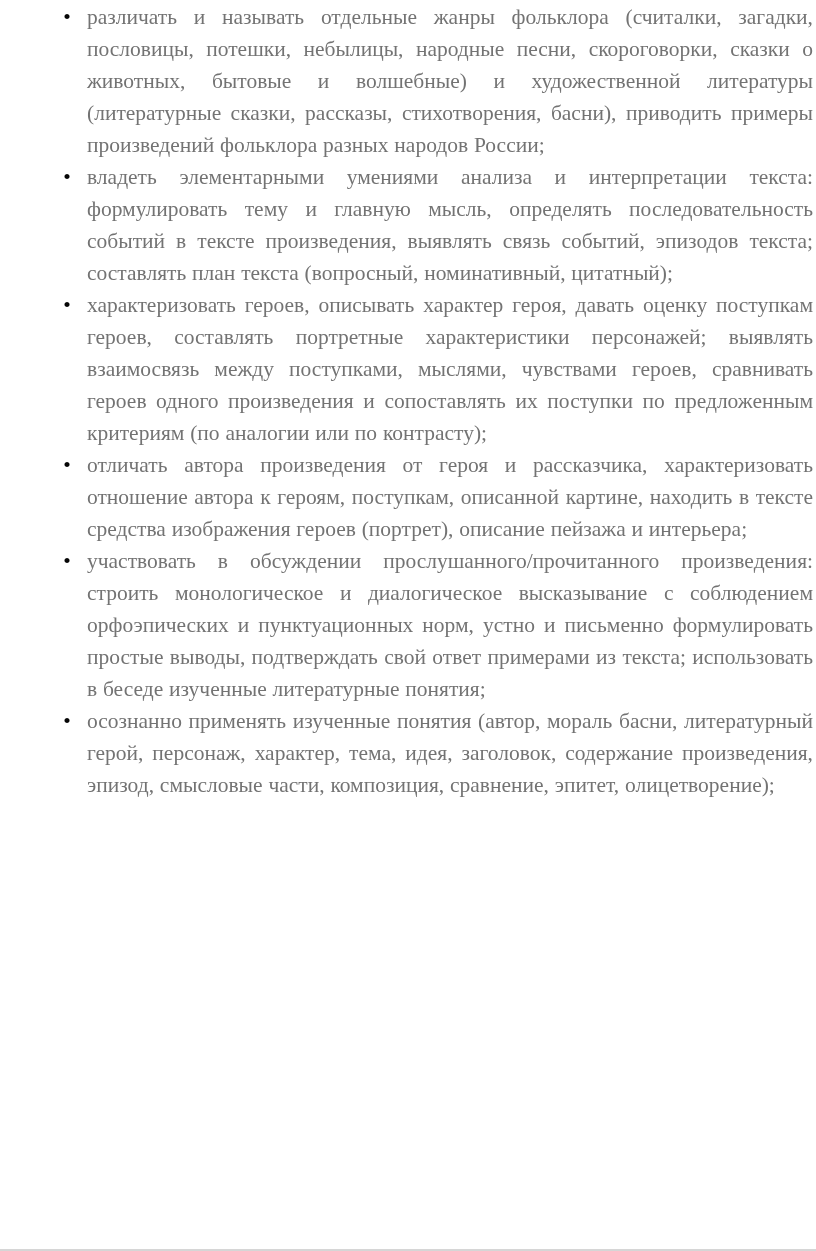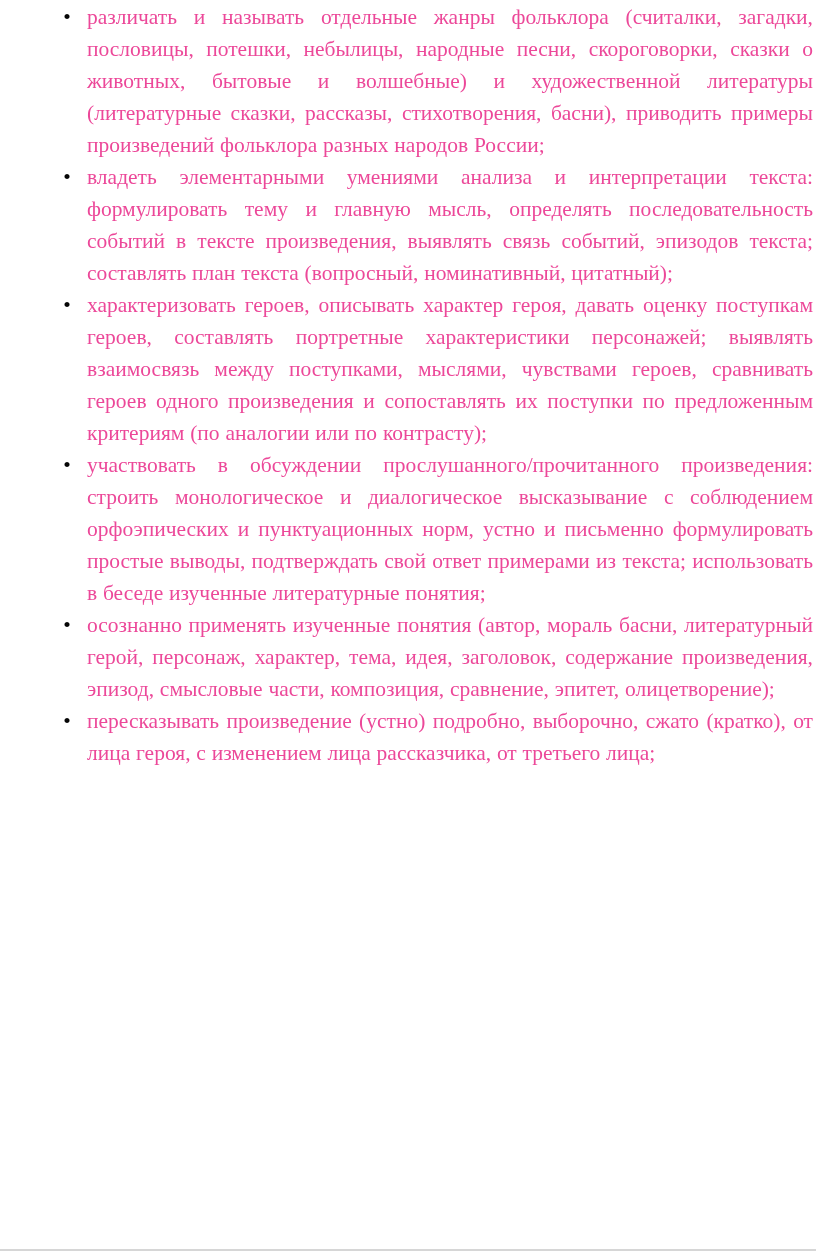--- a/index.html
+++ b/index.html
@@ -14,21 +14,21 @@
     position: relative;
   }
   .page {
     box-sizing: border-box;
     width: 816px;
     height: 1251px;
     padding: 1px 3px 0 87px;
     font-family: "Liberation Serif", "DejaVu Serif", serif;
     font-size: 21.5px;
     line-height: 32px;
-    color: #ec4899;
+    color: #737373;
     text-align: justify;
     text-justify: inter-word;
     hyphens: none;
     -webkit-hyphens: none;
     word-spacing: 0.02em;
   }
   ul.bullet-list {
     margin: 0;
     padding: 0;
     list-style: none;
@@ -59,19 +59,19 @@
   }
 </style>
 </head>
 <body>
 
 <div class="page">
   <ul class="bullet-list">
     <li>различать и называть отдельные жанры фольклора (считалки, загадки, пословицы, потешки, небылицы, народные песни, скороговорки, сказки о животных, бытовые и волшебные) и художественной литературы (литературные сказки, рассказы, стихотворения, басни), приводить примеры произведений фольклора разных народов России;</li>
     <li>владеть элементарными умениями анализа и интерпретации текста: формулировать тему и главную мысль, определять последовательность событий в тексте произведения, выявлять связь событий, эпизодов текста; составлять план текста (вопросный, номинативный, цитатный);</li>
     <li>характеризовать героев, описывать характер героя, давать оценку поступкам героев, составлять портретные характеристики персонажей; выявлять взаимосвязь между поступками, мыслями, чувствами героев, сравнивать героев одного произведения и сопоставлять их поступки по предложенным критериям (по аналогии или по контрасту);</li>
+    <li>отличать автора произведения от героя и рассказчика, характеризовать отношение автора к героям, поступкам, описанной картине, находить в тексте средства изображения героев (портрет), описание пейзажа и интерьера;</li>
     <li>участвовать в обсуждении прослушанного/прочитанного произведения: строить монологическое и диалогическое высказывание с соблюдением орфоэпических и пунктуационных норм, устно и письменно формулировать простые выводы, подтверждать свой ответ примерами из текста; использовать в беседе изученные литературные понятия;</li>
     <li>осознанно применять изученные понятия (автор, мораль басни, литературный герой, персонаж, характер, тема, идея, заголовок, содержание произведения, эпизод, смысловые части, композиция, сравнение, эпитет, олицетворение);</li>
-    <li>пересказывать произведение (устно) подробно, выборочно, сжато (кратко), от лица героя, с изменением лица рассказчика, от третьего лица;</li>
   </ul>
 </div>
 
 <div class="page-bottom-edge"></div>
 
 </body></html>

